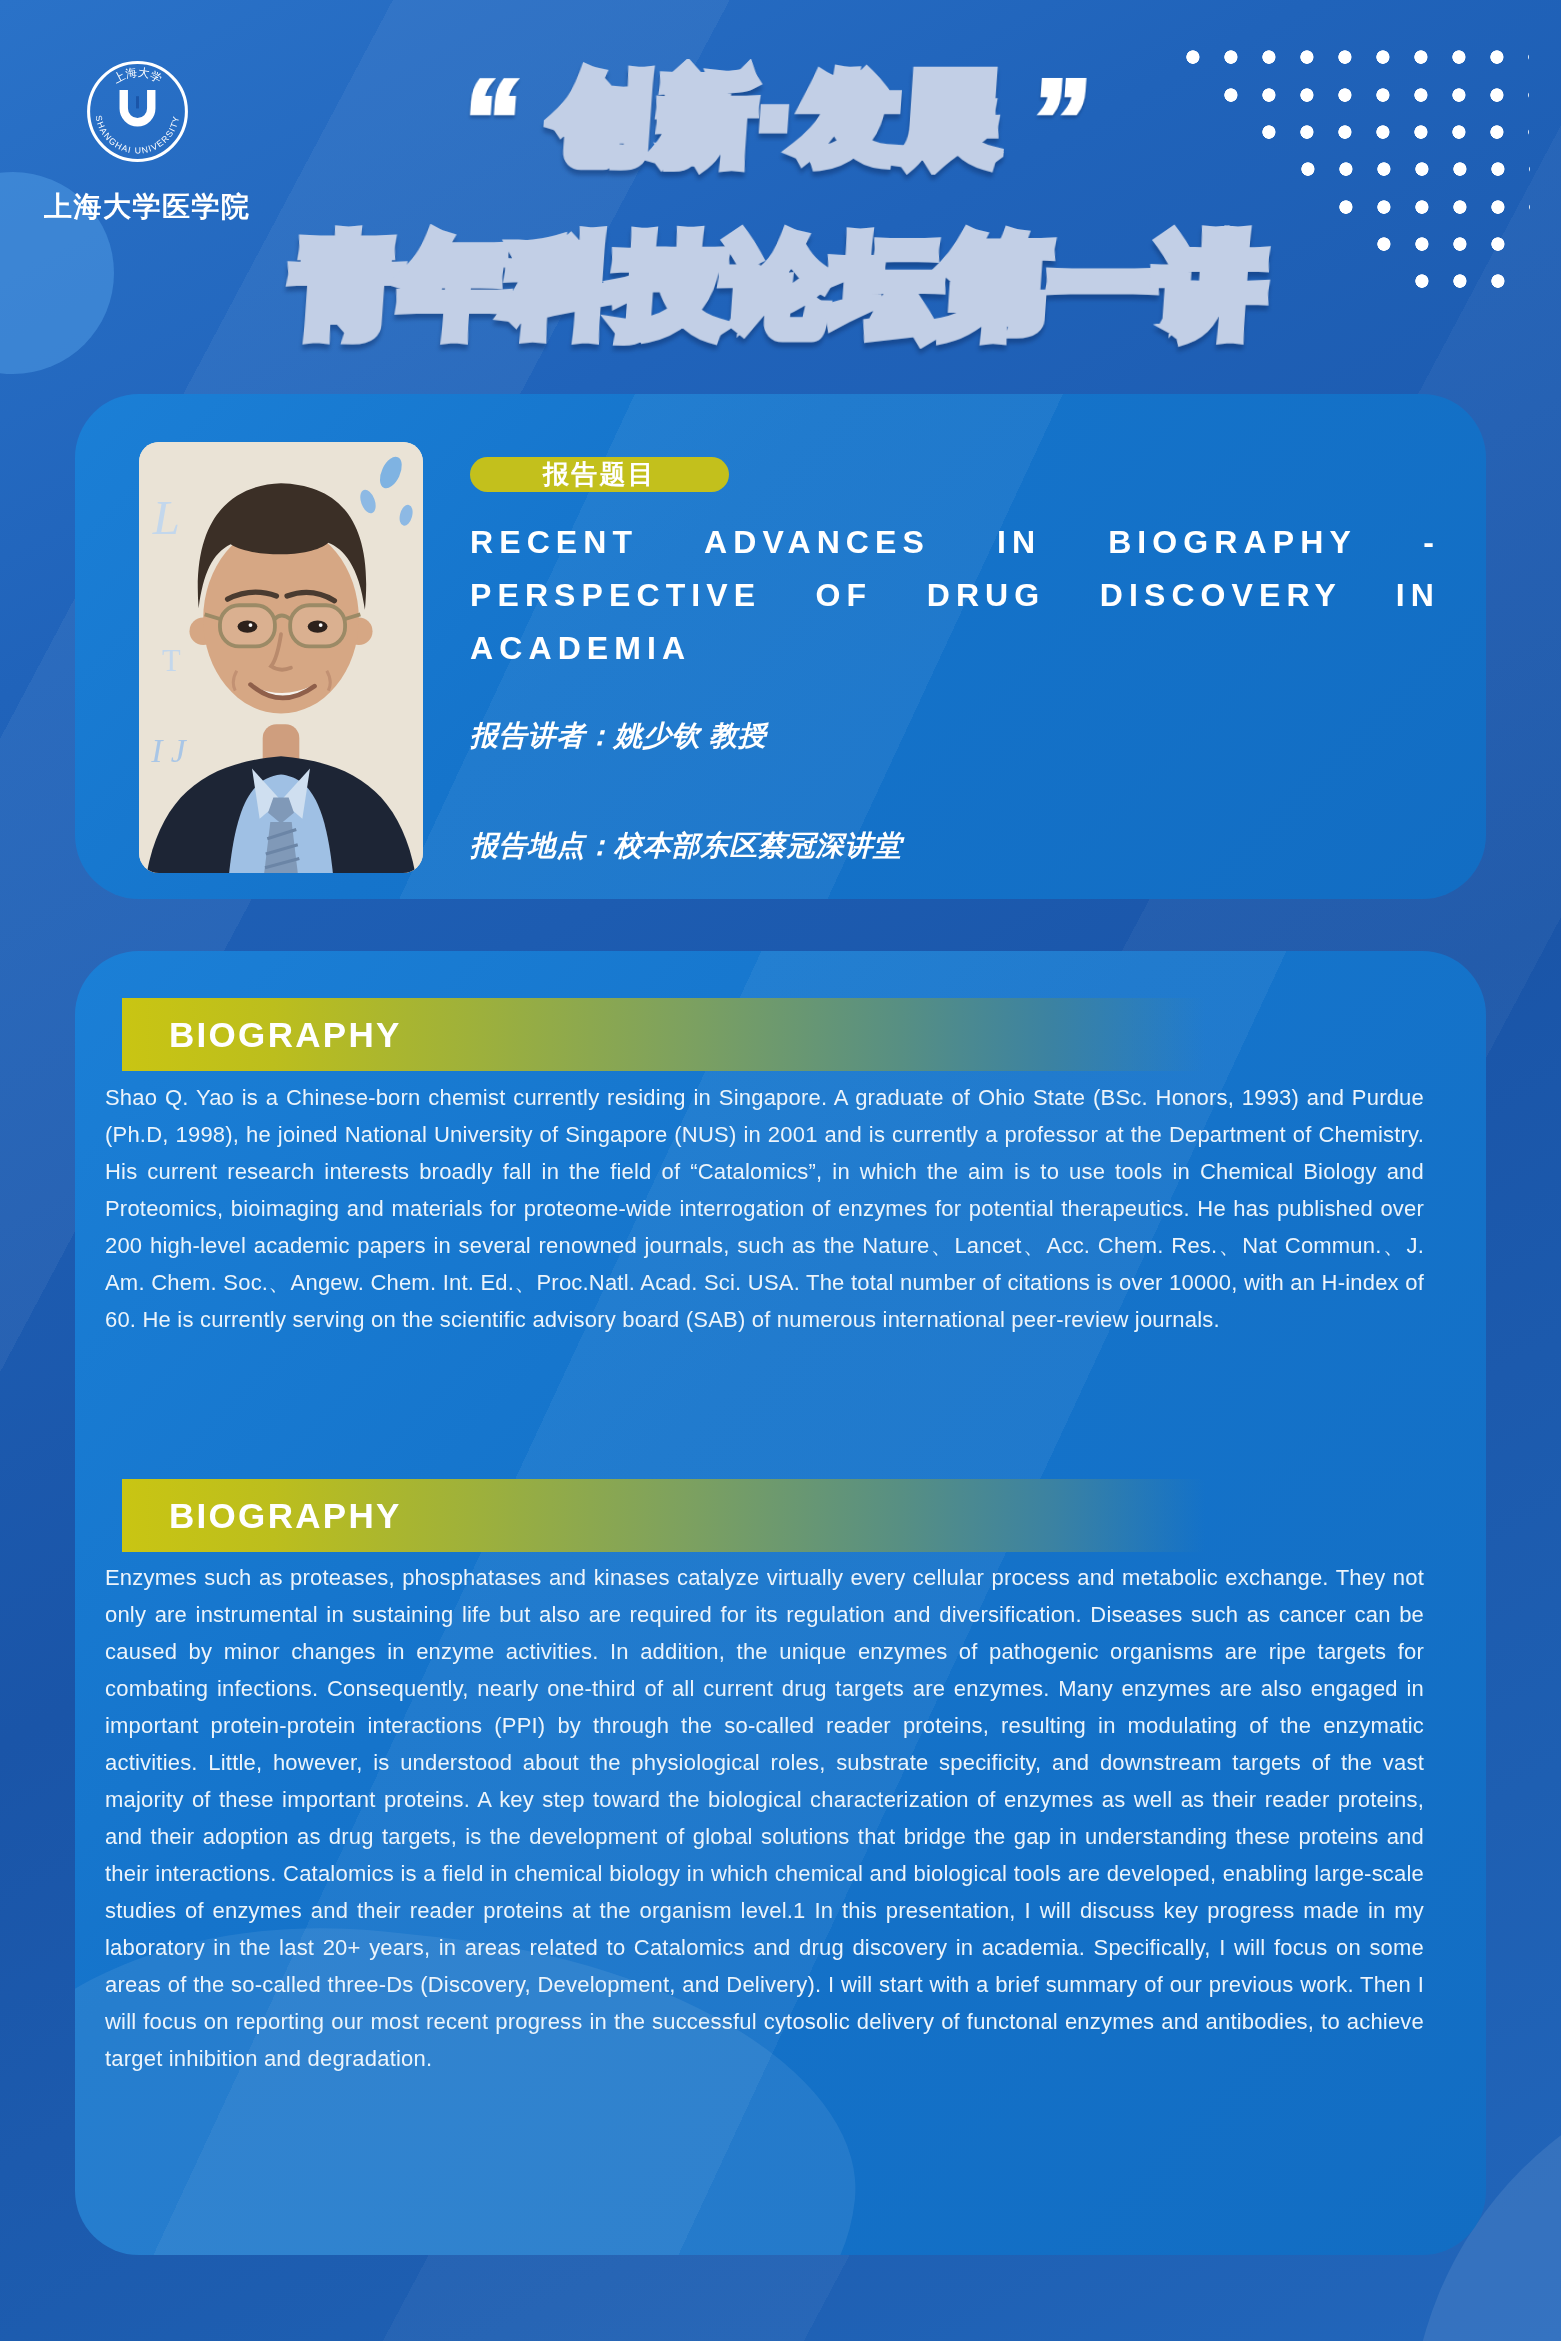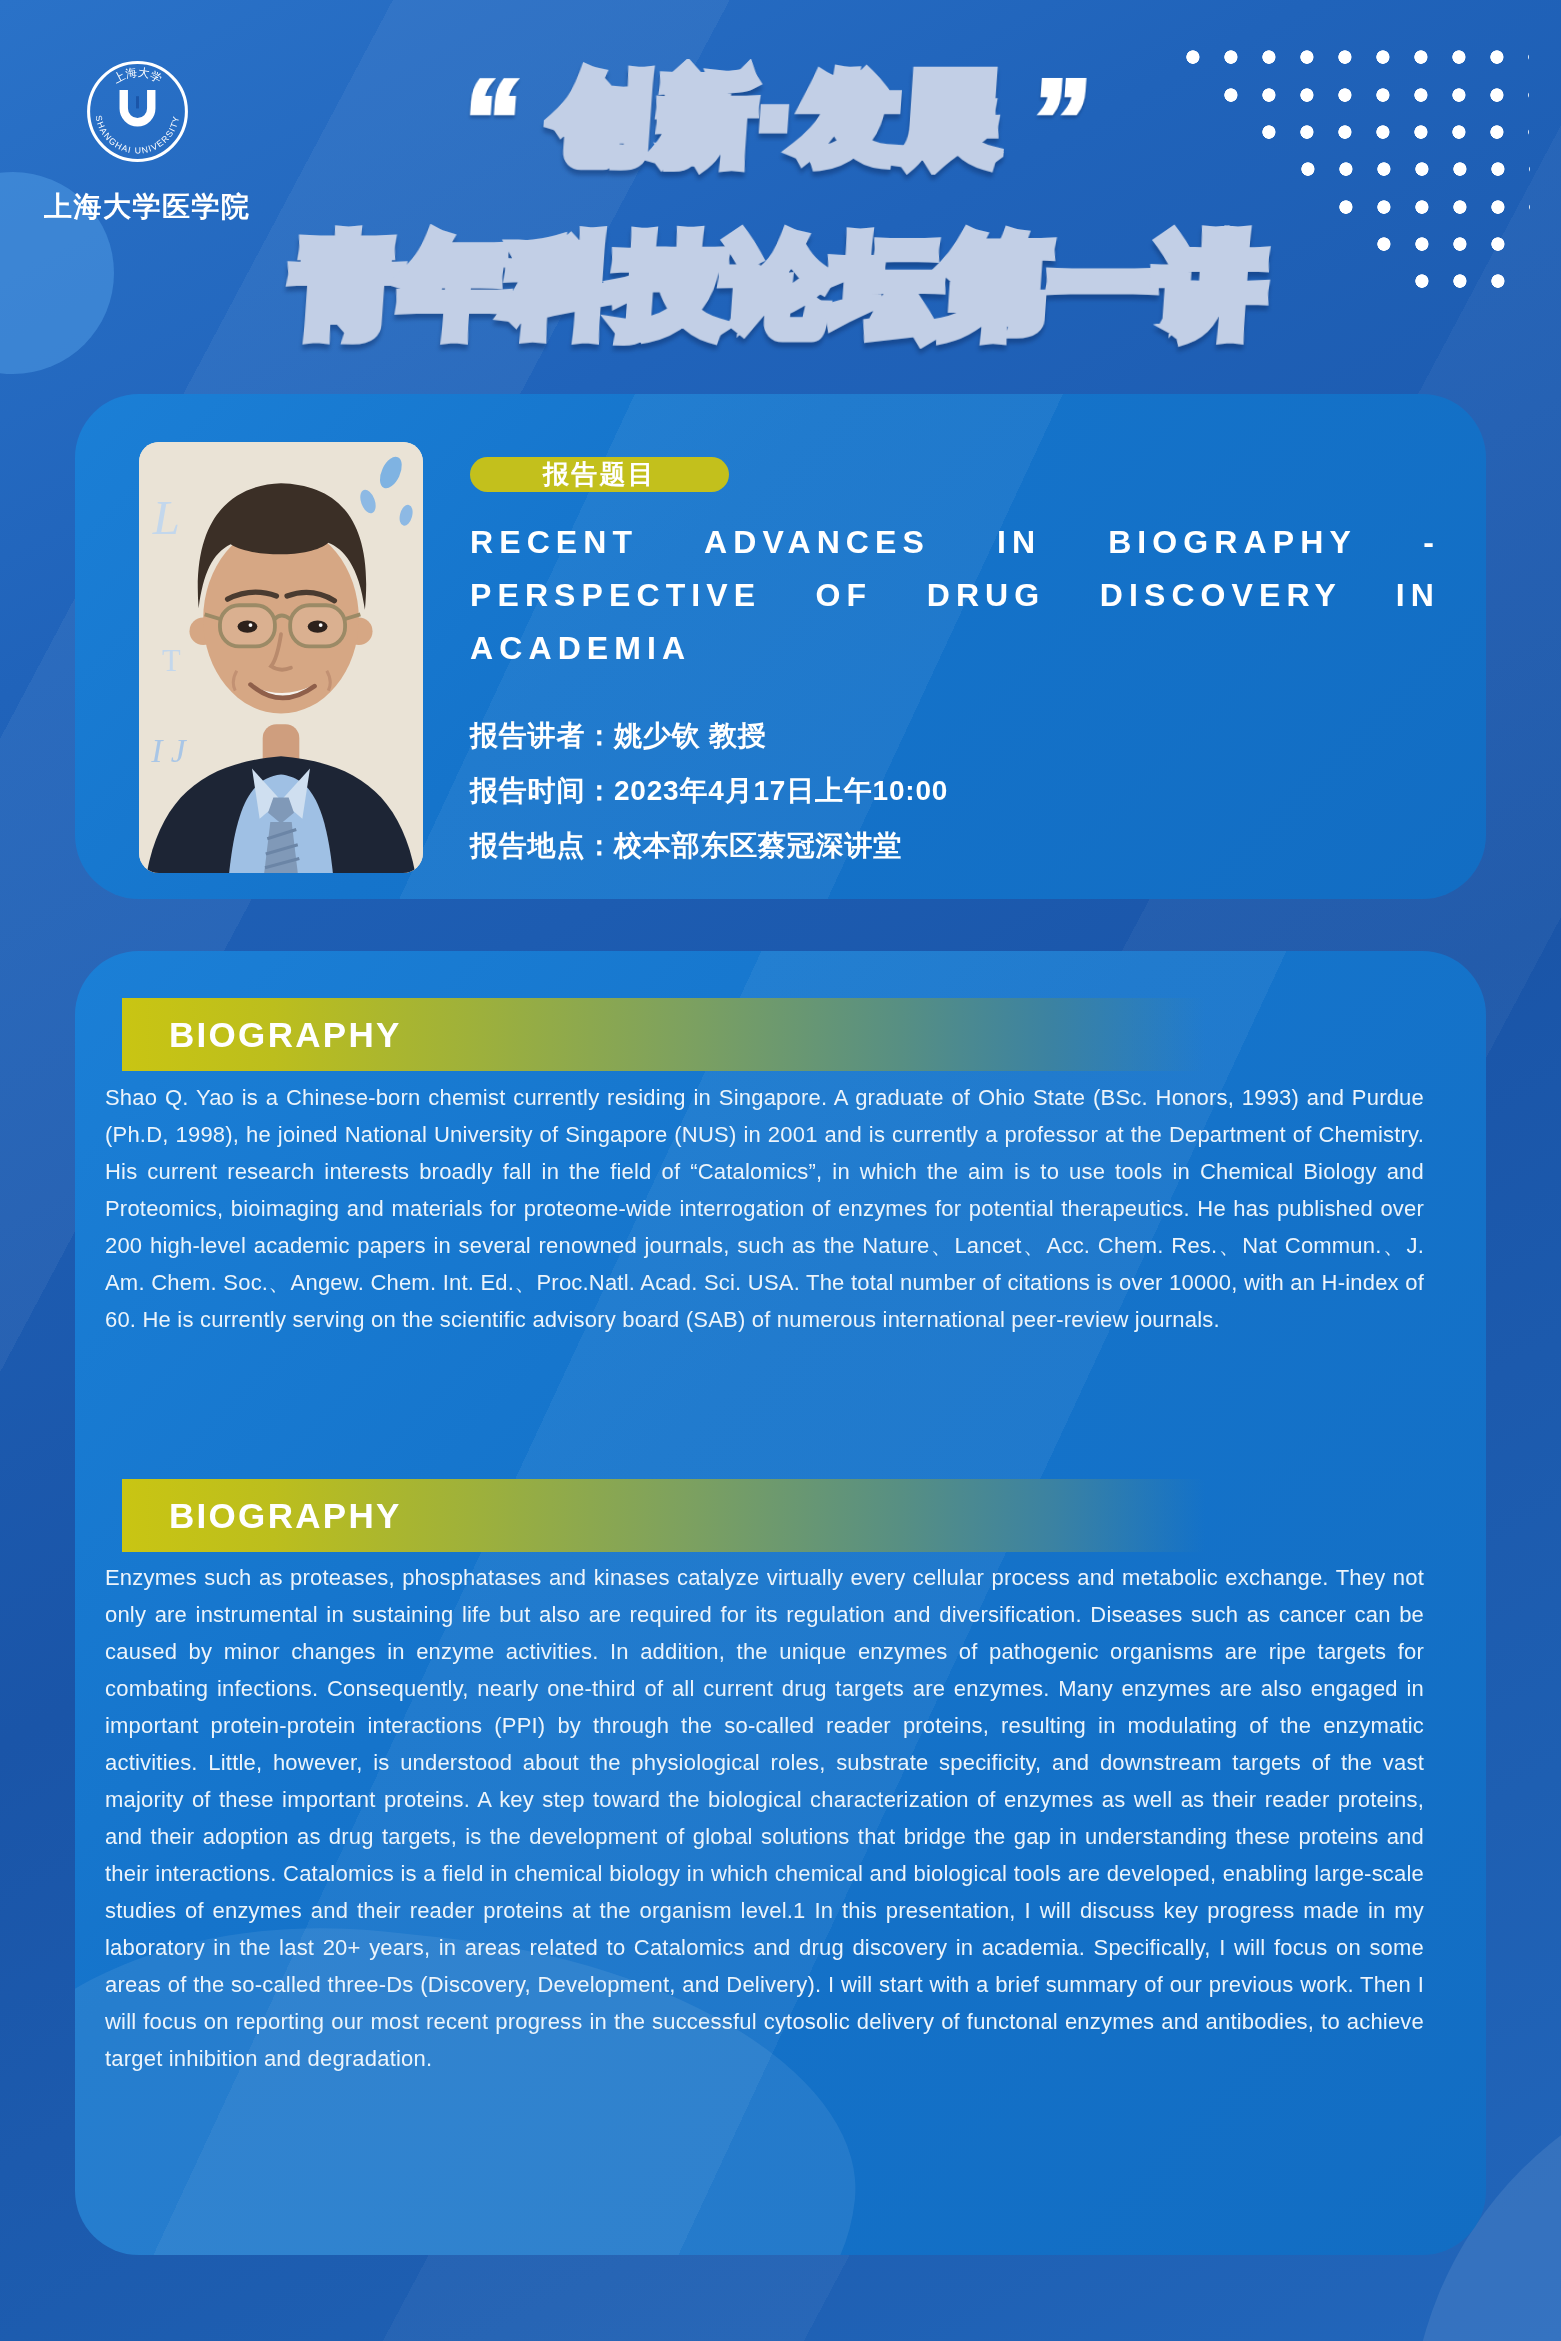--- a/index.html
+++ b/index.html
@@ -54,21 +54,21 @@
   .card2{top:951px;height:1304px;}
   .wave{position:absolute;left:-122px;bottom:-198px;width:900px;height:518px;background:rgba(255,255,255,.075);
     border-radius:48% 52% 58% 42%/55% 45% 62% 38%;transform:rotate(6deg);}
 
   
   .photo{position:absolute;left:64px;top:48px;width:284px;height:431px;border-radius:20px;overflow:hidden;background:#eae3d6;}
   .badge{position:absolute;left:395px;top:63px;width:259px;height:35px;border-radius:23px;background:#c3c01c;
     color:#fff;font-weight:bold;font-size:26px;letter-spacing:2.3px;display:flex;align-items:center;justify-content:center;}
   .talk-title{position:absolute;left:395px;top:122px;width:970px;margin:0;font-size:32px;font-weight:bold;
     letter-spacing:6.1px;line-height:53px;color:#fff;text-align:justify;}
-  .info{position:absolute;left:395px;margin:0;font-size:28px;font-weight:bold;color:#fff;letter-spacing:0.8px;white-space:nowrap;}
+  .info{position:absolute;left:395px;margin:0;font-size:28px;font-weight:bold;color:#fff;letter-spacing:0.8px;white-space:nowrap;font-style:italic;}
   .info1{top:323px}.info2{top:378px}.info3{top:433px}
 
   
   .bar{position:absolute;left:47px;width:1083px;height:73px;display:flex;align-items:center;
     padding-left:47px;box-sizing:border-box;color:#fff;font-weight:bold;font-size:35px;letter-spacing:2.3px;
     background:linear-gradient(90deg,#c9c513 0%,#bcbe1d 14%,#9fb13a 32%,#7da15f 52%,#578f83 72%,#3b82a2 86%,rgba(25,113,197,0) 100%);}
   .bar1{top:47px}.bar2{top:528px}
   .para{position:absolute;left:30px;width:1319px;margin:0;font-size:22px;line-height:37px;color:#ecf4fb;
     text-align:justify;letter-spacing:0.2px;}
   .para1{top:128px}.para2{top:608px}
@@ -168,21 +168,20 @@
         <path d="M146 318 q 40 34 84 2" stroke="#8f5f4a" stroke-width="6" fill="none" stroke-linecap="round"></path>
         <path d="M128 300 q -8 14 -2 26 M246 300 q 8 14 2 26" stroke="#c29173" stroke-width="4" fill="none"></path>
       </svg>
     </div>
 
     <div class="badge">
       <span>报告题目</span>
     </div>
     <h2 class="talk-title">RECENT ADVANCES IN BIOGRAPHY - PERSPECTIVE OF DRUG DISCOVERY IN ACADEMIA</h2>
     <p class="info info1">报告讲者：姚少钦 教授</p>
-    <p class="info info2">报告时间：2023年4月17日上午10:00</p>
     <p class="info info3">报告地点：校本部东区蔡冠深讲堂</p>
   </section>
 
   <section class="card card2">
     <div class="sheen"></div>
     <div class="wave"></div>
 
     <div class="bar bar1">
       <span>BIOGRAPHY</span>
     </div>

